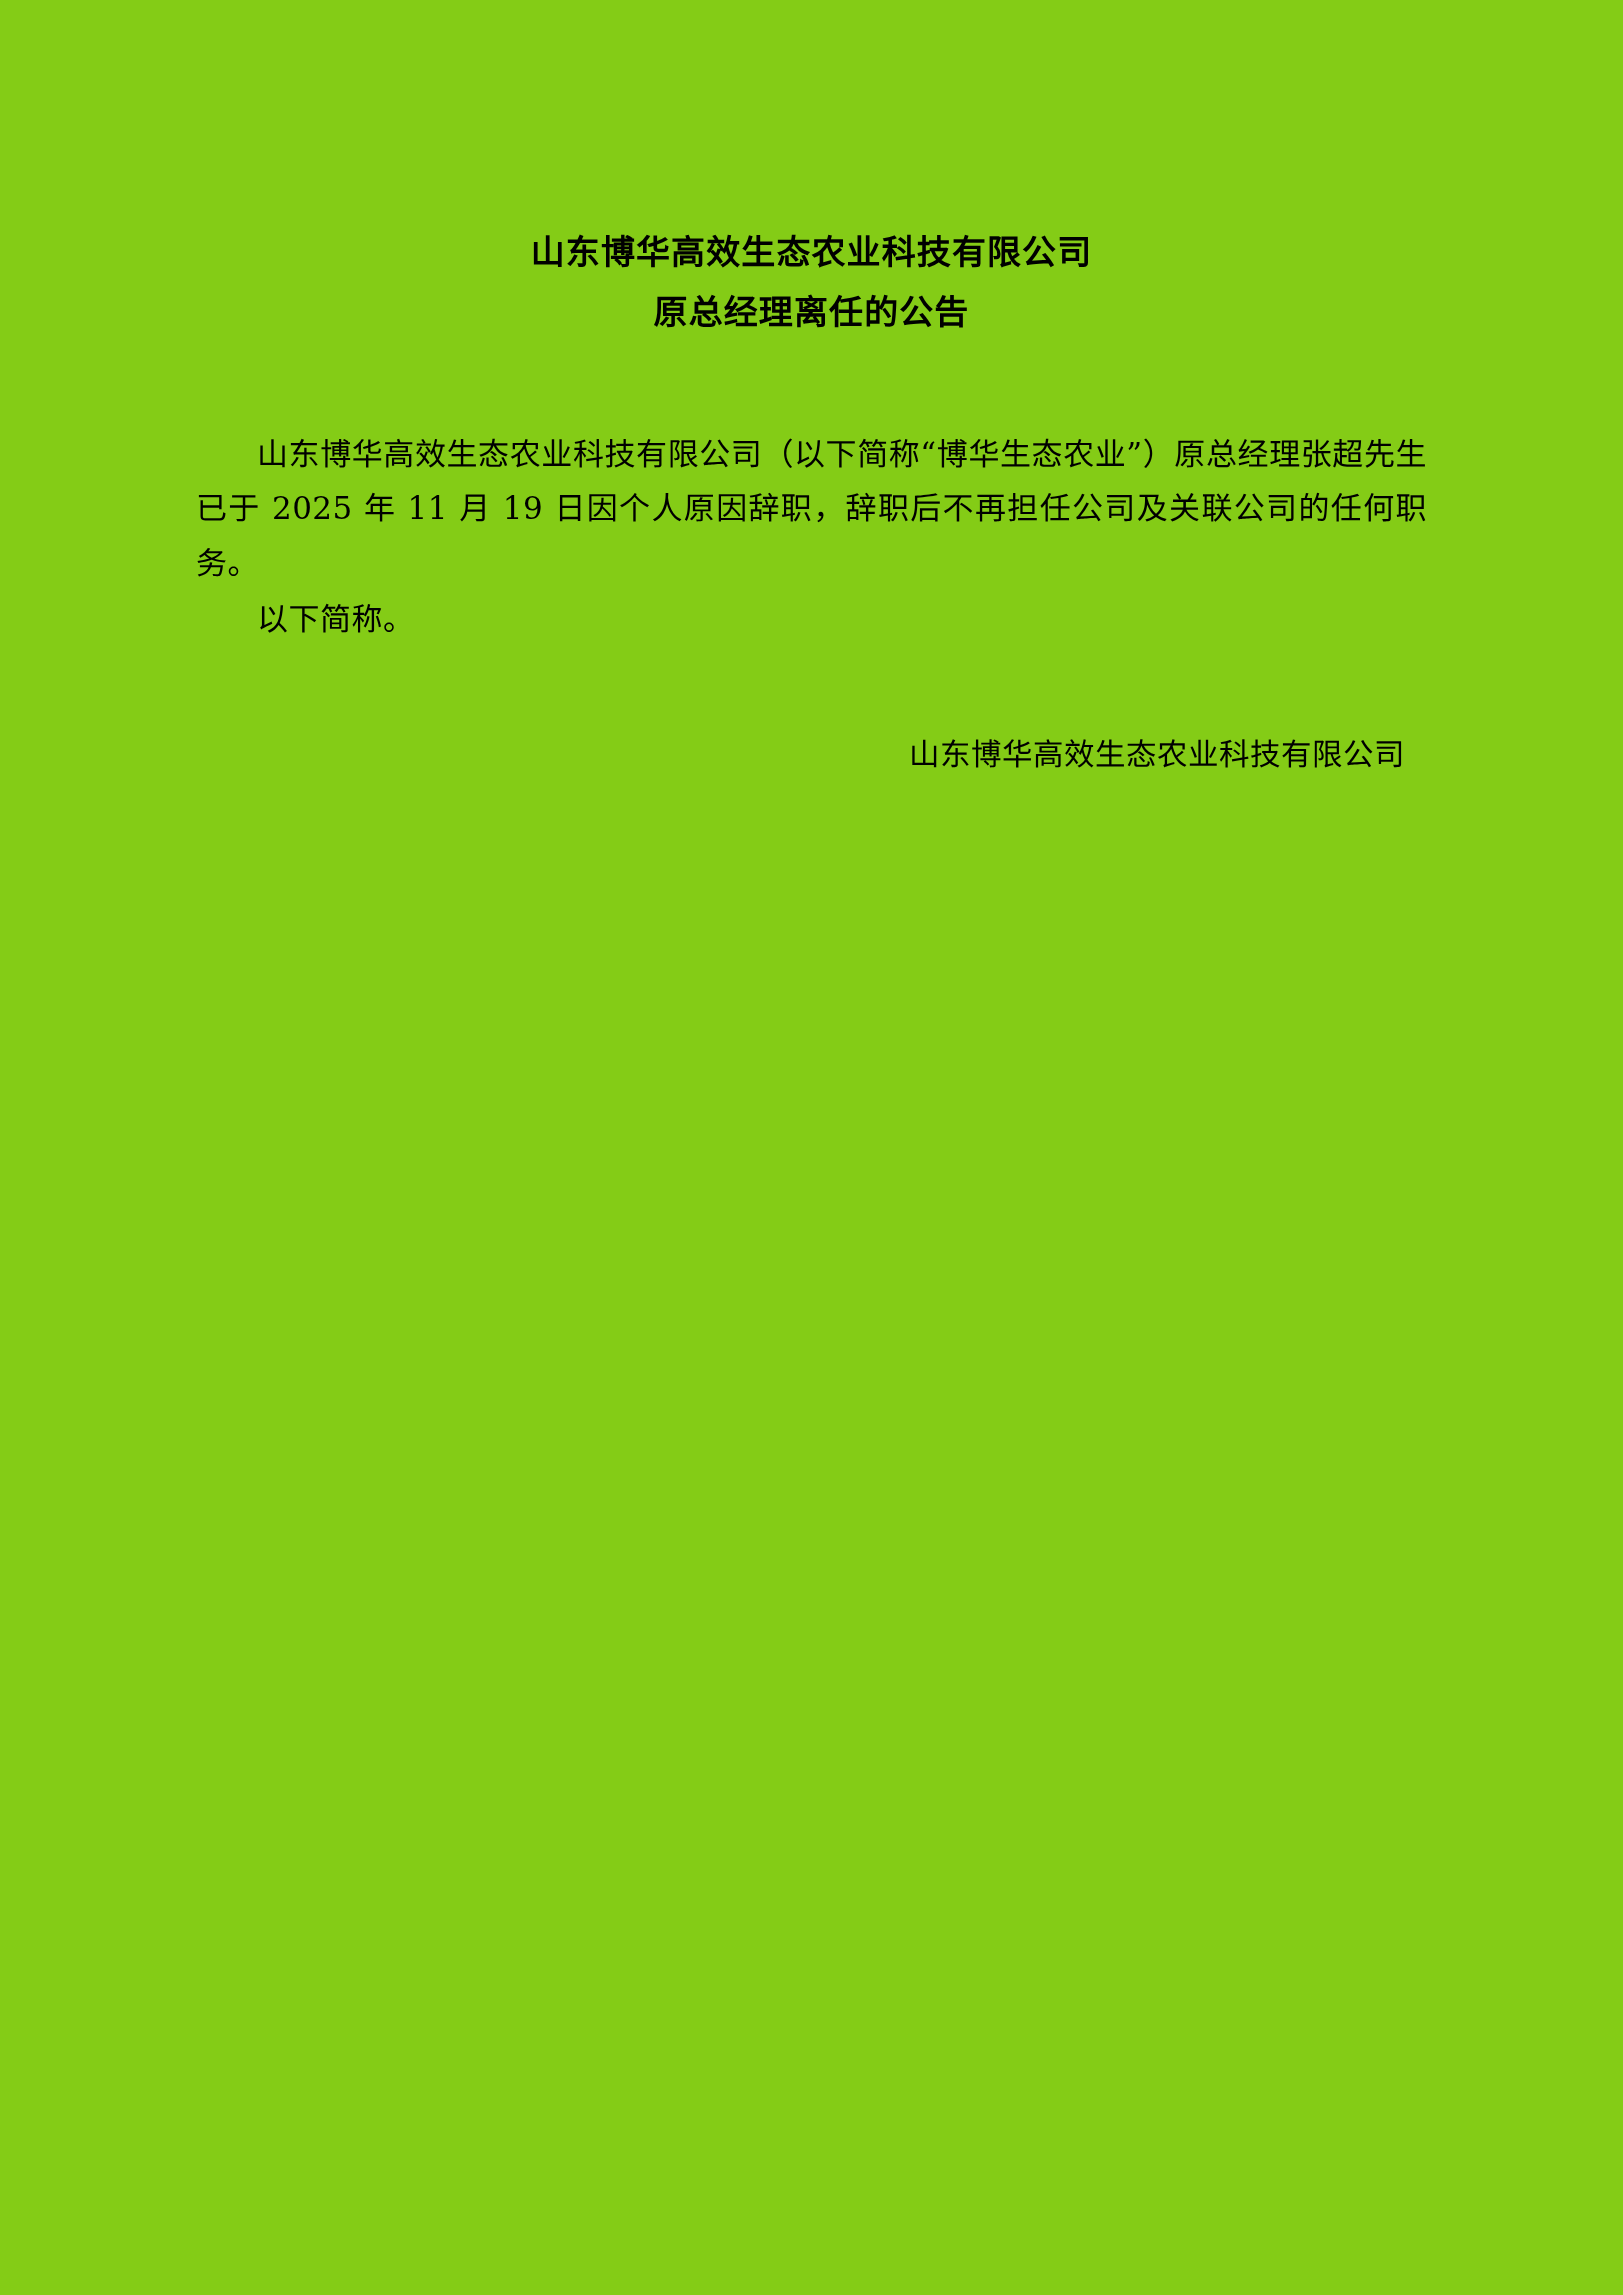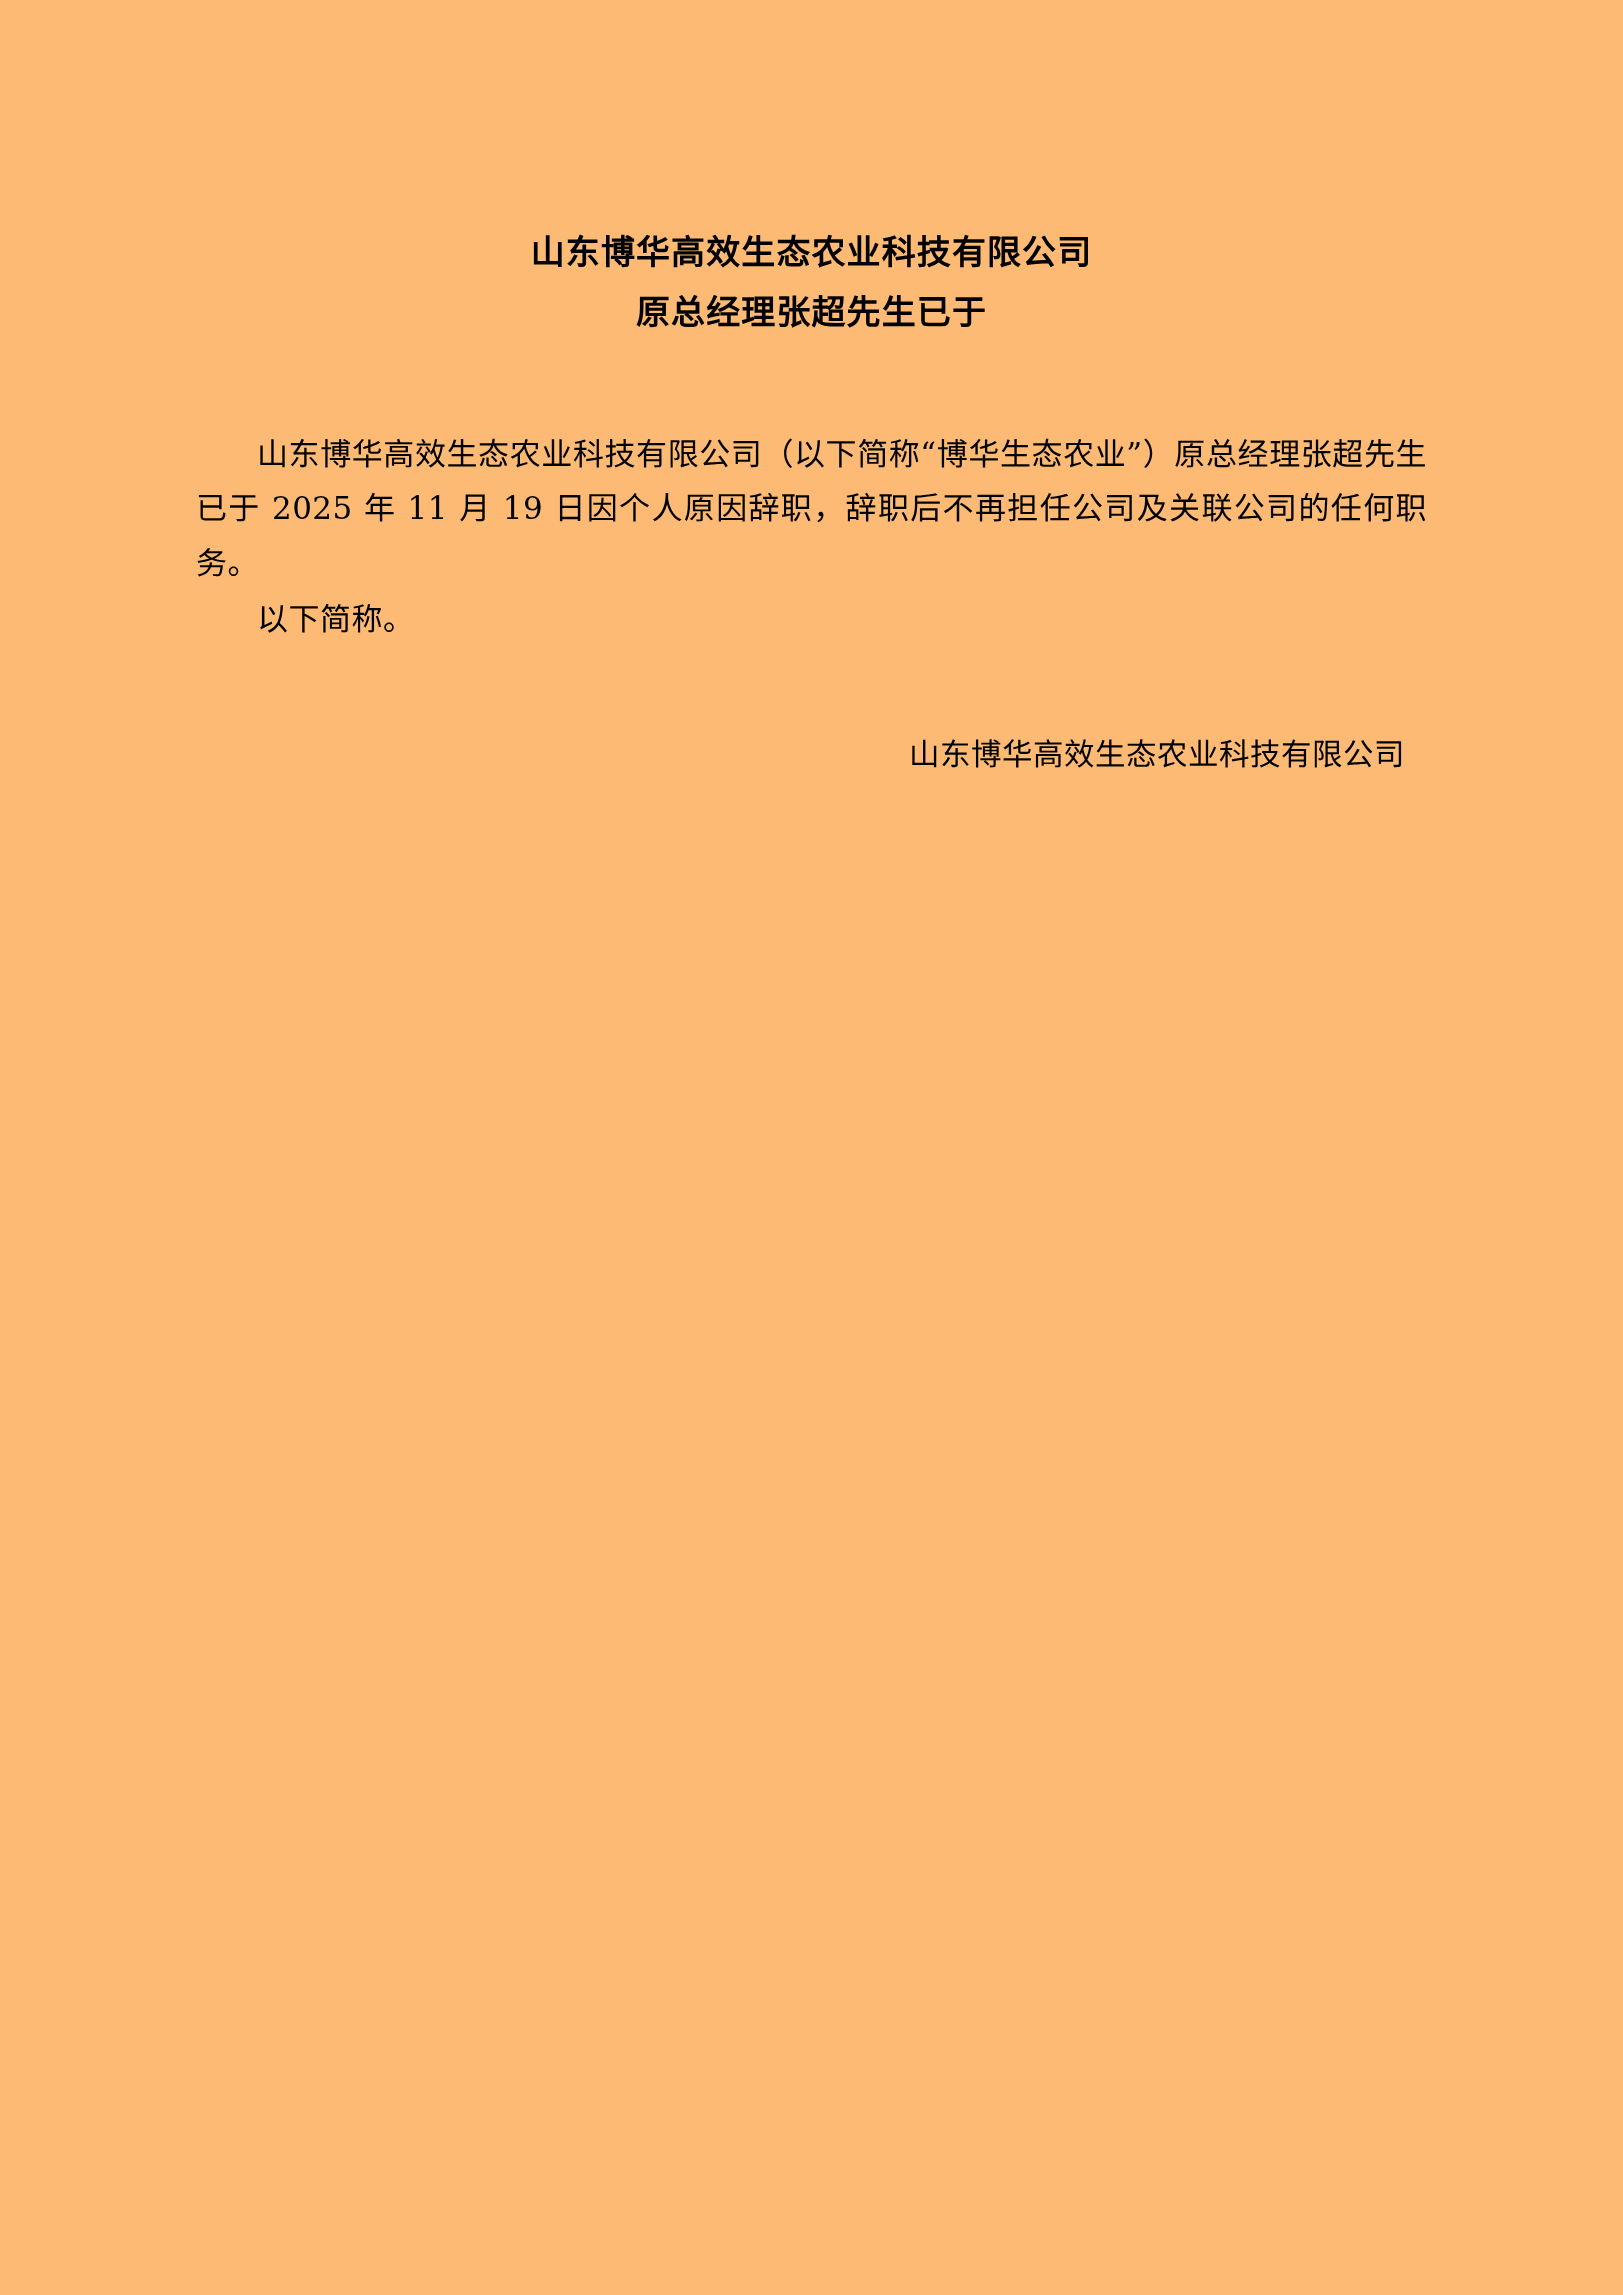--- a/index.html
+++ b/index.html
@@ -13,21 +13,21 @@
     font-family: "DejaVu Serif", "Liberation Serif", serif;
     color: #000000;
     -webkit-font-smoothing: antialiased;
   }
   .page {
     position: relative;
     width: 1623px;
     height: 2295px;
     box-sizing: border-box;
     padding: 235px 196px 0 196px;
-    background: #fdba74;
+    background: #84cc16;
   }
   .doc-title {
     text-align: center;
     font-size: 34px;
     font-weight: bold;
     line-height: 1.0;
     letter-spacing: 1.1px;
   }
   .doc-title .title-line {
     display: block;
@@ -60,21 +60,21 @@
     padding-right: 11px;
   }
 </style>
 </head>
 <body>
 
 <div class="page">
 
   <div class="doc-title">
     <span class="title-line">山东博华高效生态农业科技有限公司</span>
-    <span class="title-line">原总经理张超先生已于</span>
+    <span class="title-line">原总经理离任的公告</span>
   </div>
 
   <div class="body-block">
     <p class="para">山东博华高效生态农业科技有限公司（以下简称“博华生态农业”）原总经理张超先生已于 2025 年 11 月 19 日因个人原因辞职，辞职后不再担任公司及关联公司的任何职务。</p>
     <p class="para">以下简称。</p>
   </div>
 
   <div class="signature-block">
     <span class="signature-line">山东博华高效生态农业科技有限公司</span>
   </div>

